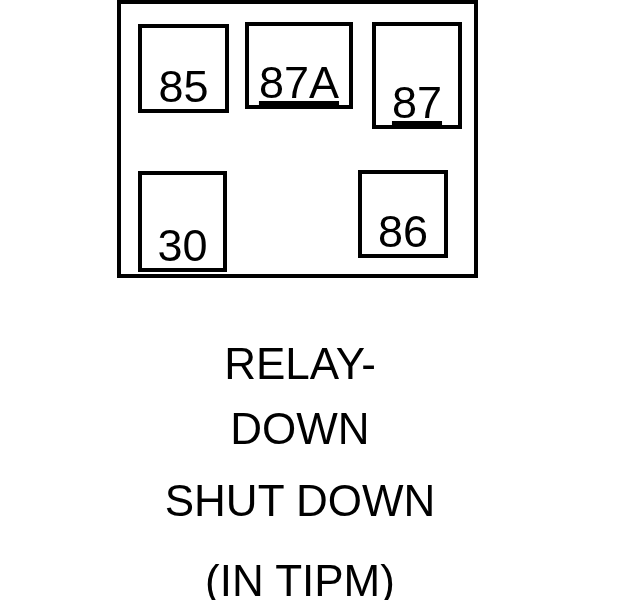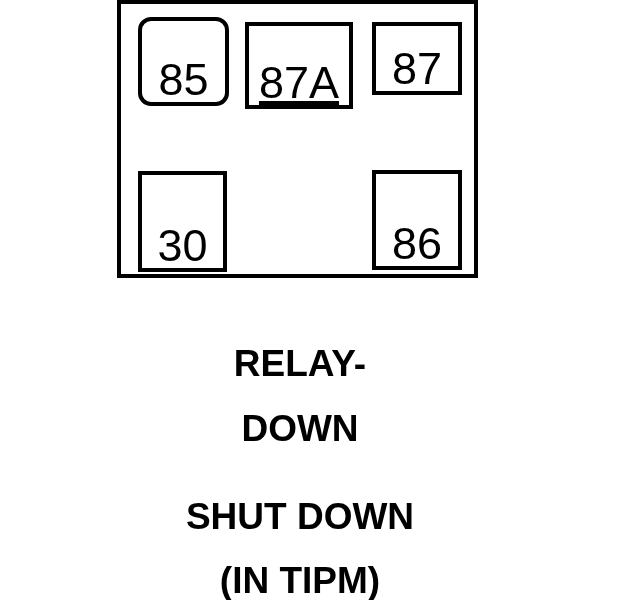--- a/index.html
+++ b/index.html
@@ -39,48 +39,48 @@
     box-sizing: border-box;
     background: #ffffff;
     display: flex;
     align-items: flex-end;
     justify-content: center;
     font-size: 45px;
     font-weight: 400;
     line-height: 1;
     white-space: nowrap;
   }
-  .pin-85  { left: 17px;  top: 13px;  width: 91px;  height: 89px; border-radius: 13px; }
+  .pin-85  { left: 17px;  top: 20px;  width: 91px;  height: 89px; }
   .pin-87a { left: 124px; top: 18px;  width: 108px; height: 87px; text-decoration: underline; }
-  .pin-87  { left: 251px; top: 18px;  width: 90px;  height: 73px; }
+  .pin-87  { left: 251px; top: 18px;  width: 90px;  height: 107px; text-decoration: underline; }
   .pin-30  { left: 17px;  top: 167px; width: 89px;  height: 101px; }
-  .pin-86  { left: 251px; top: 166px; width: 90px;  height: 100px; }
+  .pin-86  { left: 237px; top: 166px; width: 90px;  height: 88px; }
 
   
   .caption {
     position: absolute;
     left: 0;
     top: 0;
     width: 600px;
     height: 600px;
     pointer-events: none;
   }
   .caption-line {
     position: absolute;
     left: 0;
     width: 100%;
     text-align: center;
-    font-weight: 700;
-    font-size: 37px;
+    font-weight: 400;
+    font-size: 44px;
     line-height: 44px;
     white-space: nowrap;
   }
   .caption-line-0 { top: 342px; }
   .caption-line-1 { top: 407px; }
-  .caption-line-2 { top: 479px; margin-top: 16px; }
+  .caption-line-2 { top: 479px; }
   .caption-line-3 { top: 559px; }
 </style>
 </head>
 <body>
 
 <div class="canvas">
 
   <div class="relay-body">
     <div class="pin pin-85">
       <span>85</span>

